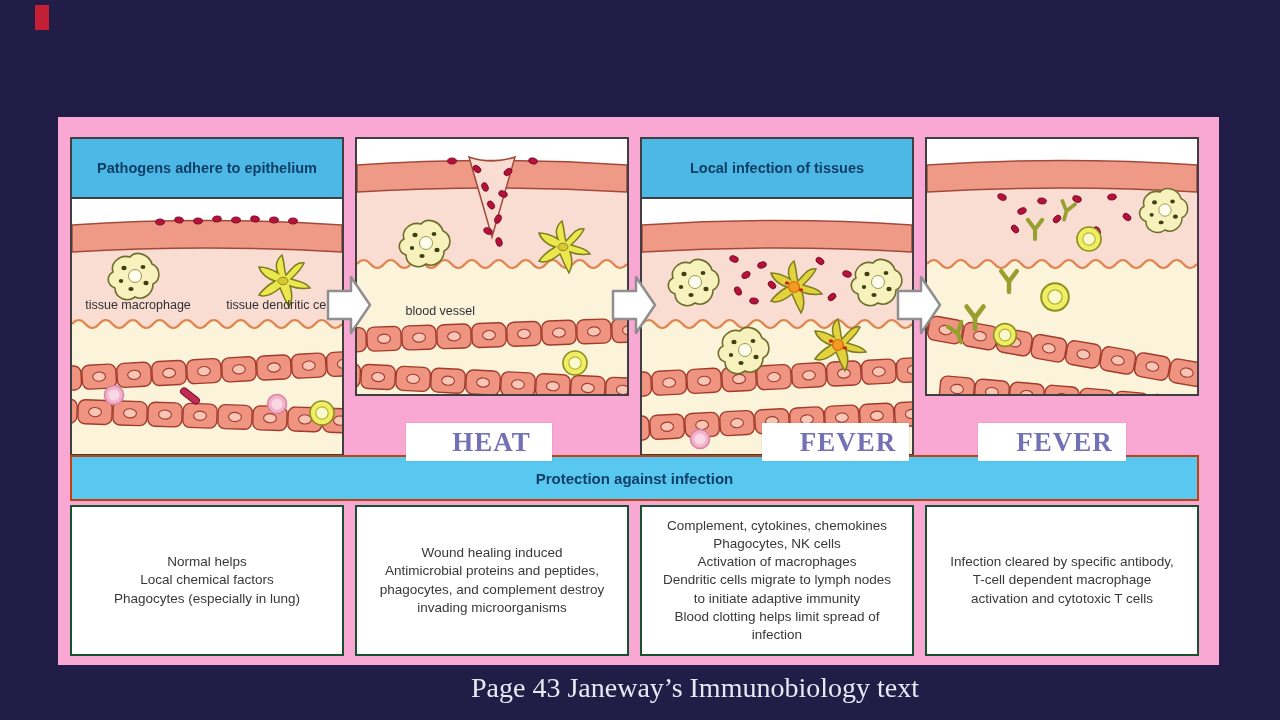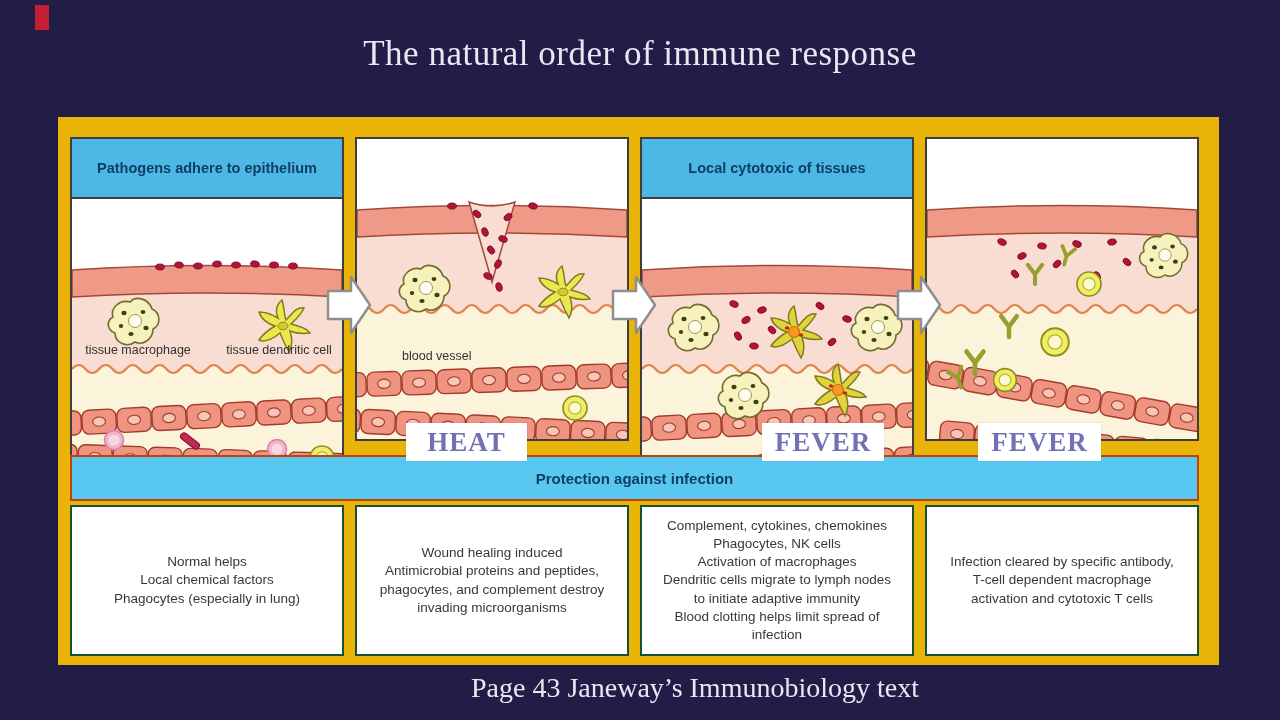--- a/index.html
+++ b/index.html
@@ -5,41 +5,41 @@
   html,body{margin:0;padding:0;background:#14112e;}
   .slide{position:relative;width:1280px;height:720px;background:#211d47;overflow:hidden;
          font-family:"Liberation Sans",sans-serif;}
   .red-marker{position:absolute;left:35px;top:5px;width:14px;height:25px;background:#c32035;}
   .slide-title{position:absolute;left:0;top:34px;width:1280px;margin:0;text-align:center;
 M        font-weight:400;}
   .slide-title, .slide-caption{font-family:"Liberation Serif",serif;color:#eae7f3;}
   .slide-title{font-size:35px;font-weight:400;letter-spacing:.5px;}
   .slide-caption{position:absolute;left:0;top:672px;width:1280px;text-align:center;font-size:28px;
         transform:translateX(55px);}
-  .figure{position:absolute;left:58px;top:117px;width:1161px;height:548px;background:#eab308;}
+  .figure{position:absolute;left:58px;top:117px;width:1161px;height:548px;background:#f9a8d4;}
   .panel{position:absolute;top:20px;width:270px;border:2px solid #3f3f3f;background:#fff;z-index:1;}
   .p1{left:12px}.p2{left:297px}.p3{left:582px}.p4{left:867px}
   .panel-header{height:58px;border-bottom:2px solid #3f3f3f;background:#4db7e5;display:flex;
         align-items:center;justify-content:center;text-align:center;font-size:14.5px;font-weight:bold;
         color:#0f3f66;white-space:pre-line;line-height:1.25;}
-  .illus{position:relative;width:270px;height:255px;overflow:hidden;background:#fff;margin-top:45px;}
+  .illus{position:relative;width:270px;height:255px;overflow:hidden;background:#fff;}
   .illus svg{display:block;}
   .cell-label{position:absolute;font-size:12.5px;color:#313131;white-space:nowrap;}
   .lbl-macro{left:6px;top:99px;width:120px;text-align:center;}
   .lbl-dend{left:146px;top:99px;width:122px;text-align:center;}
-  .lbl-vessel{left:45px;top:165px;width:90px;text-align:left;}
+  .lbl-vessel{left:28px;top:165px;width:90px;text-align:right;}
   .arrow{position:absolute;top:157px;z-index:4;}
   .a1{left:268px}.a2{left:553px}.a3{left:838px}
   .banner{position:absolute;left:12px;top:338px;width:1125px;height:42px;background:#59c8f0;
         border:2px solid #c2410c;display:flex;align-items:center;justify-content:center;
         font-size:15px;font-weight:bold;color:#0f3f66;z-index:2;}
   .overlay-label{position:absolute;top:306px;height:38px;background:#fff;z-index:5;
         display:flex;align-items:center;justify-content:center;
         font-family:"Liberation Serif",serif;font-weight:bold;font-size:27px;color:#7370b6;
-        letter-spacing:1px;box-shadow:0 0 0 1px rgba(0,0,0,.04);}
+        letter-spacing:1px;box-shadow:0 0 0 1px rgba(0,0,0,.04);padding-left:25px;}
   .ov-heat{left:348px;width:121px;}
   .ov-fever3{left:704px;width:122px;}
   .ov-fever4{left:920px;width:123px;}
   .pbox{position:absolute;top:388px;height:147px;width:270px;border:2px solid #14532d;background:#fff;
         display:flex;align-items:center;justify-content:center;text-align:center;
         font-size:13.5px;line-height:1.35;color:#383838;white-space:pre-line;z-index:1;}
 </style>
 </head>
 <body>
 
@@ -99,21 +99,20 @@
     <g id="wavebase">
       <path id="wavepath" d="M0,125 Q6.75,117 13.5,125 T27,125 T40.5,125 T54,125 T67.5,125 T81,125 T94.5,125 T108,125 T121.5,125 T135,125 T148.5,125 T162,125 T175.5,125 T189,125 T202.5,125 T216,125 T229.5,125 T243,125 T256.5,125 T270,125" fill="none"></path>
     </g>
   </defs>
 </svg>
 
 <div class="slide">
 
   <div class="red-marker"></div>
 
-  <h1 class="slide-title">The natural order of immune response</h1>
 
   <div class="figure">
 
     <section class="panel p1">
       <header class="panel-header">Pathogens adhere to epithelium</header>
       <div class="illus">
         <svg width="270" height="255">
           <rect width="270" height="255" fill="#ffffff"></rect>
           <rect y="40" width="270" height="90" fill="#f9dcd2"></rect>
           <path d="M0,125 Q6.75,117 13.5,125 T27,125 T40.5,125 T54,125 T67.5,125 T81,125 T94.5,125 T108,125 T121.5,125 T135,125 T148.5,125 T162,125 T175.5,125 T189,125 T202.5,125 T216,125 T229.5,125 T243,125 T256.5,125 T270,125 L270,255 L0,255 Z" fill="#fbf3da"></path>
@@ -180,21 +179,21 @@
           <use href="#path0" transform="translate(131,92) rotate(30)"></use>
             <use href="#path0" transform="translate(142,103) rotate(75)"></use>
           <use href="#macro" transform="translate(68,105)"></use>
           <use href="#dend" transform="translate(205,108)"></use>
         </svg>
         <span class="cell-label lbl-vessel">blood vessel</span>
       </div>
     </section>
 
     <section class="panel p3">
-      <header class="panel-header">Local cytotoxic of tissues</header>
+      <header class="panel-header">Local infection of tissues</header>
       <div class="illus">
         <svg width="270" height="255">
           <rect width="270" height="255" fill="#ffffff"></rect>
           <rect y="40" width="270" height="90" fill="#f9dcd2"></rect>
           <path d="M0,125 Q6.75,117 13.5,125 T27,125 T40.5,125 T54,125 T67.5,125 T81,125 T94.5,125 T108,125 T121.5,125 T135,125 T148.5,125 T162,125 T175.5,125 T189,125 T202.5,125 T216,125 T229.5,125 T243,125 T256.5,125 T270,125 L270,255 L0,255 Z" fill="#fbf3da"></path>
           <path d="M0,125 Q6.75,117 13.5,125 T27,125 T40.5,125 T54,125 T67.5,125 T81,125 T94.5,125 T108,125 T121.5,125 T135,125 T148.5,125 T162,125 T175.5,125 T189,125 T202.5,125 T216,125 T229.5,125 T243,125 T256.5,125 T270,125" stroke="#e0854e" stroke-width="2.2" fill="none"></path>
           <g transform="rotate(-3 135 178)">
               <g transform="translate(-8,178)">
                 <use href="#row9"></use>
               </g>

